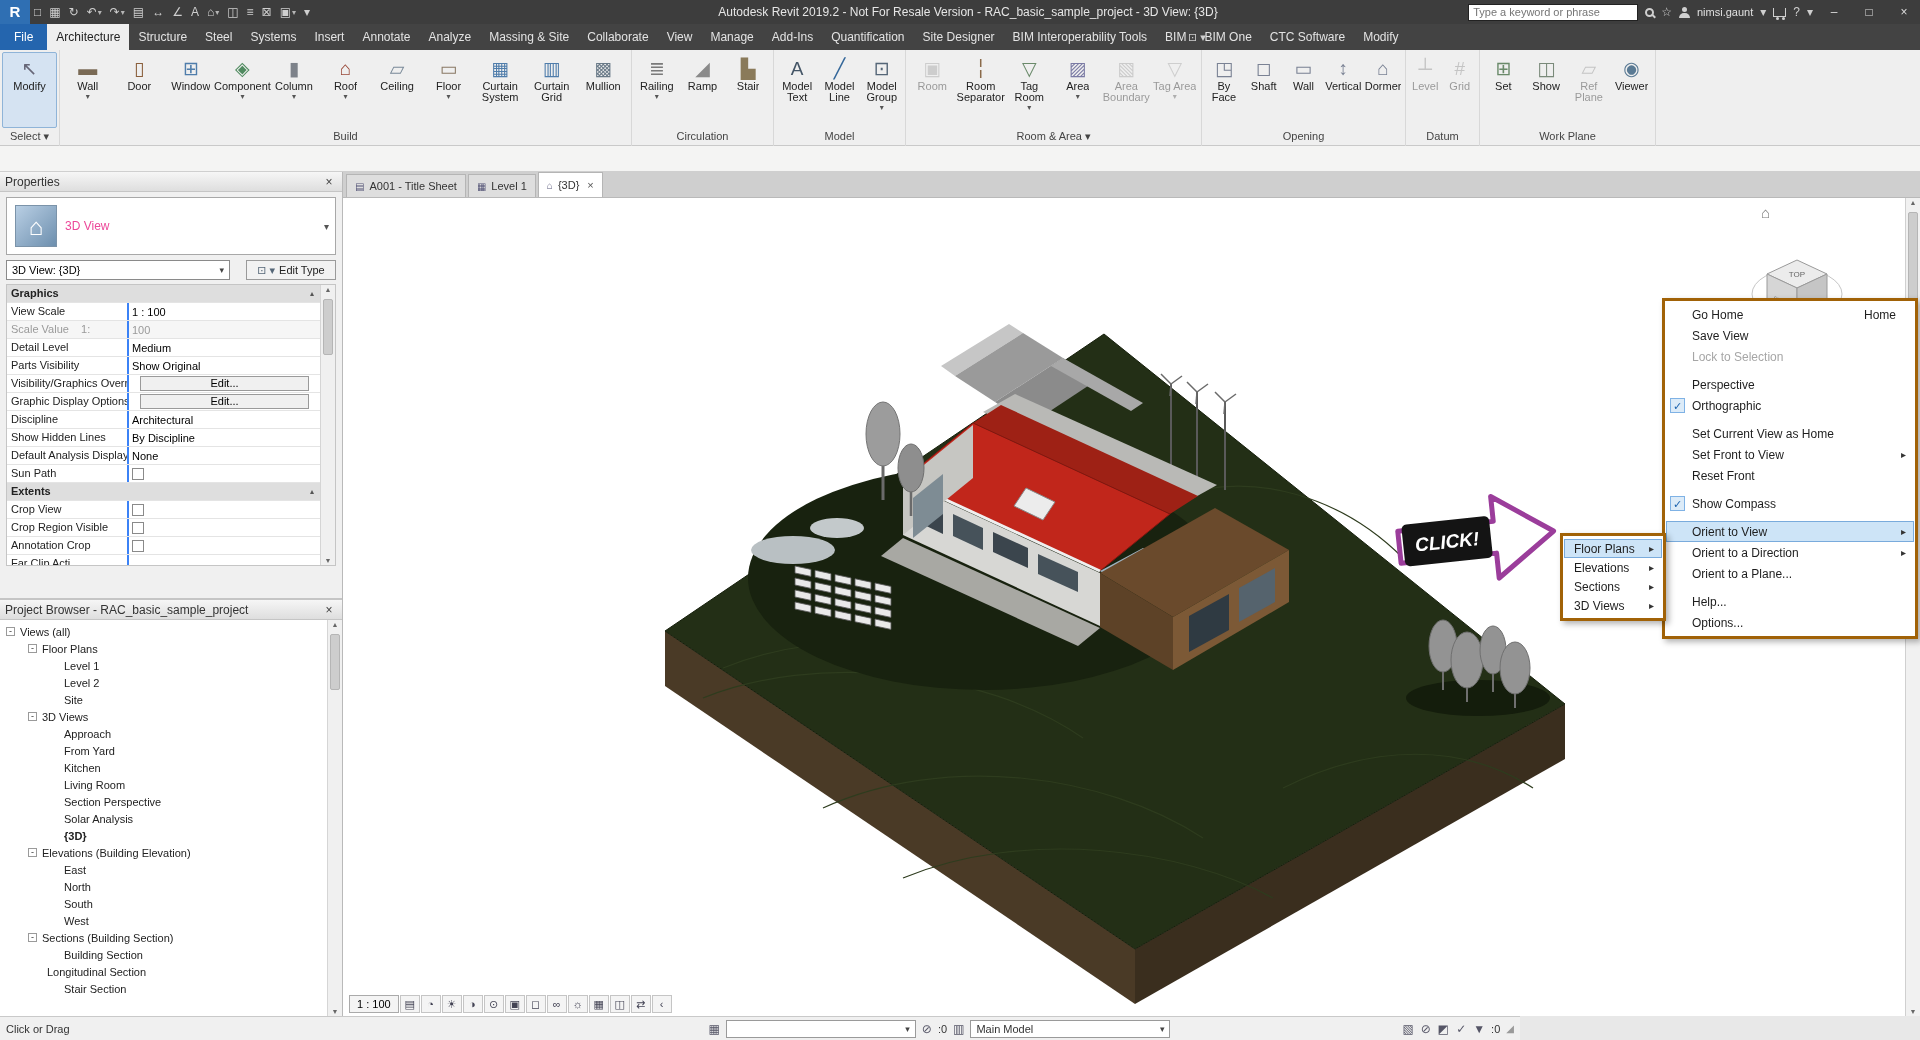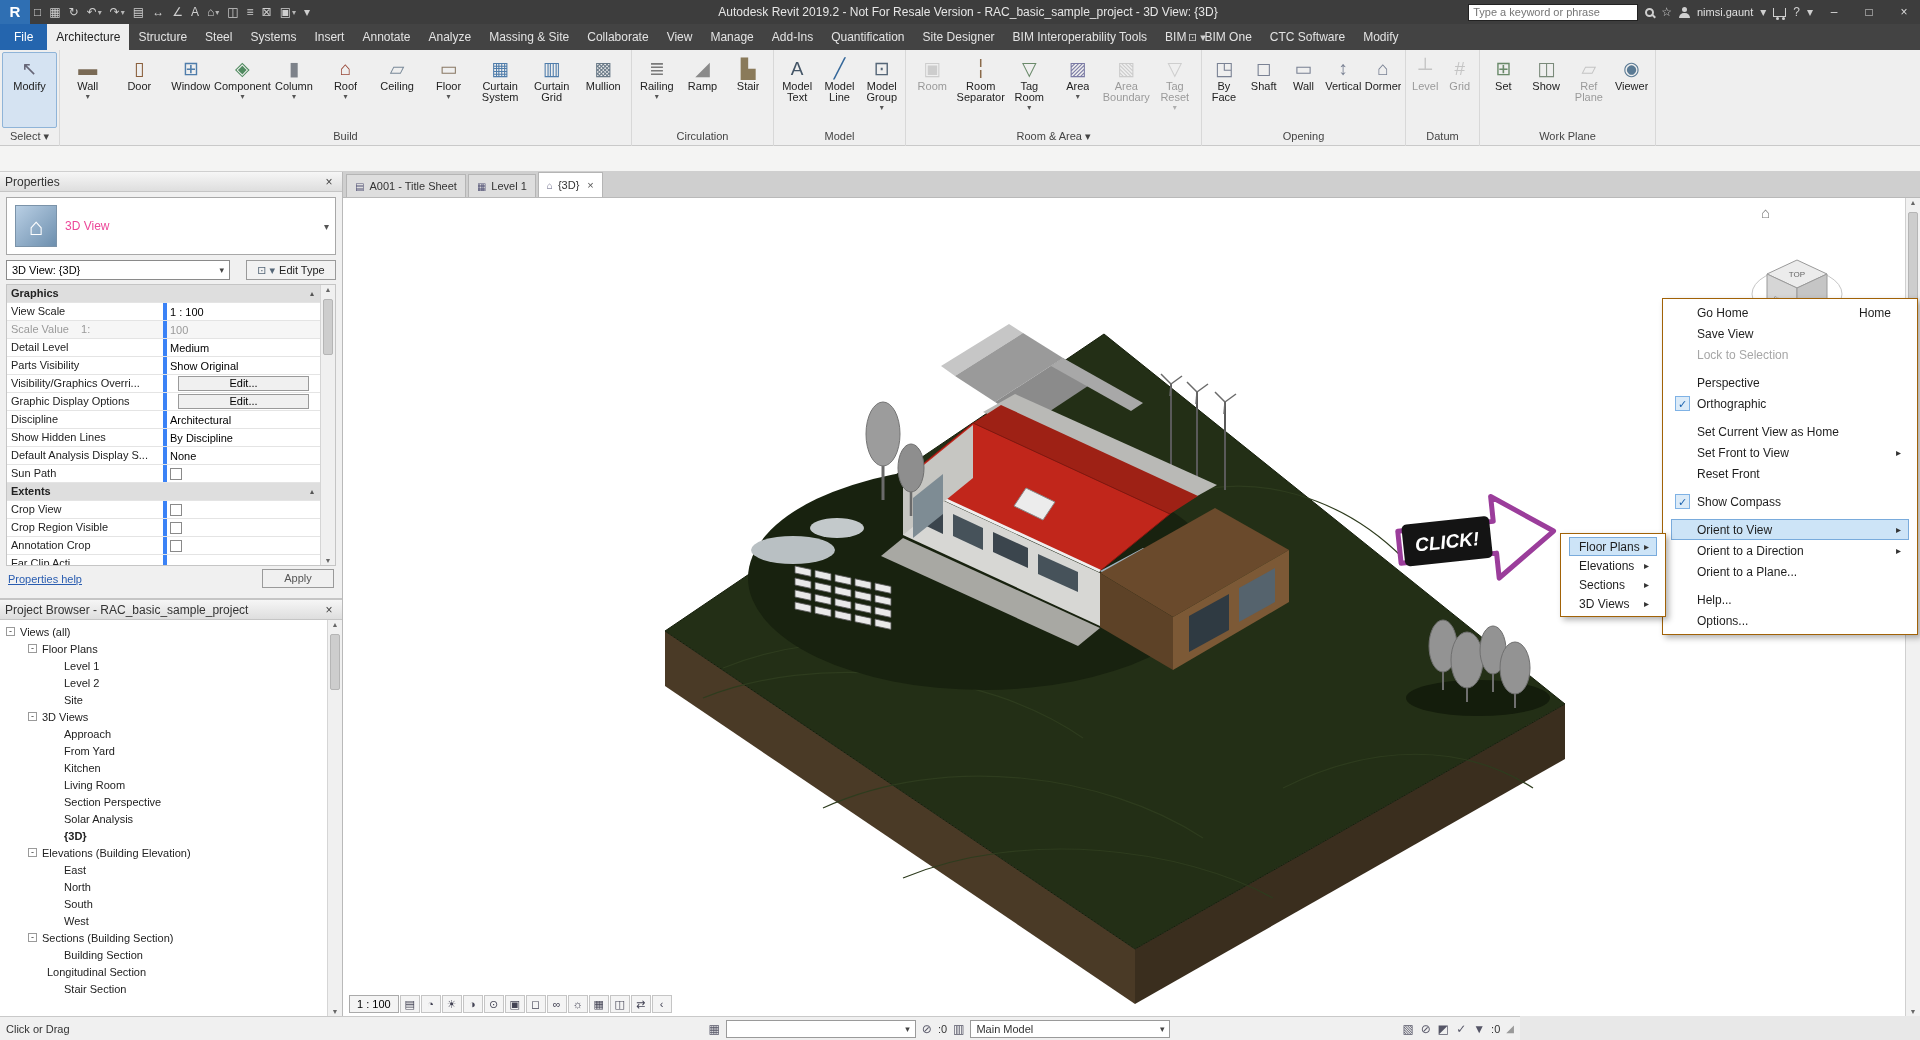--- a/index.html
+++ b/index.html
@@ -84,21 +84,21 @@
   .selcombo { flex:1; height:20px; border:1px solid #8a8a8a; background:#fff; display:flex;
     align-items:center; padding:0 5px; font-size:11px; }
   .selcombo .cdd { margin-left:auto; font-size:9px; color:#444; }
   .edittype { width:90px; height:20px; border:1px solid #9a9a9a; background:#f2f2f2; display:flex;
     align-items:center; justify-content:center; gap:4px; font-size:11px; color:#222; }
   .edittype .eticon { font-size:11px; color:#567; }
   .pg-wrap { margin:0 6px; border:1px solid #c5c5c5; background:#fff; display:flex; height:282px; }
   .pg-grid { flex:1; overflow:hidden; }
   .pg-row { display:flex; height:18px; border-bottom:1px solid #e4e4e4; background:#fff; font-size:11px;
     align-items:center; }
-  .pg-label { width:160px; border-right:4px solid #3b82f6; padding:0 4px; overflow:hidden;
+  .pg-label { width:122px; border-right:2px solid #3b82f6; padding:0 4px; overflow:hidden;
     white-space:pre; color:#222; height:100%; line-height:17px; }
   .pg-val { flex:1; padding:0 3px; display:flex; align-items:center; height:100%; }
   .pg-text { overflow:hidden; white-space:nowrap; }
   .pg-btn { display:none; flex:1; border:1px solid #9a9a9a; background:#f0f0f0; text-align:center;
     line-height:13px; margin:0 8px; font-size:11px; }
   .has-btn .pg-btn { display:block; }
   .pg-chk { display:none; width:12px; height:12px; border:1px solid #8a8a8a; background:#fff; }
   .has-chk .pg-chk { display:inline-block; }
   .pg-row.is-group { background:#dedede; font-weight:bold; }
   .is-group .pg-label { width:auto; flex:1; border-right:none; }
@@ -144,22 +144,22 @@
   .canvas-scroll .thumb { position:absolute; left:2px; right:2px; top:14px; height:90px; background:#cdcdcd;
     border:1px solid #b5b5b5; border-radius:2px; }
   .vcb { position:absolute; left:6px; bottom:3px; display:flex; align-items:center; gap:1px; z-index:6;
     background:rgba(255,255,255,.9); }
   .vcb-scale { border:1px solid #aaa; background:#f4f4f4; font-size:11px; padding:1px 7px; height:18px;
     line-height:15px; }
   .vcb-ic { width:20px; height:18px; border:1px solid #c5c5c5; background:#f4f4f4; font-size:11px;
     text-align:center; line-height:16px; color:#445; }
 
   
-  .ctx { position:absolute; background:#fff; border:1px solid #a16207; box-shadow:3px 3px 6px rgba(0,0,0,.3);
-    padding:3px 8px; z-index:60; font-size:12px; }
+  .ctx { position:absolute; background:#fff; border:3px solid #a16207; box-shadow:3px 3px 6px rgba(0,0,0,.3);
+    padding:3px 1px; z-index:60; font-size:12px; }
   .ctx-main { left:1662px; top:298px; width:256px; }
   .ctx-sub { left:1560px; top:533px; width:106px; }
   .cm-row { display:flex; align-items:center; height:21px; padding:0 8px 0 4px; color:#1e1e1e; }
   .ctx-sub .cm-row { height:19px; }
   .cm-check { width:15px; height:15px; margin-right:7px; visibility:hidden; border:1px solid #7fb2e5;
     background:#dcebf8; color:#1a62ae; font-size:11px; line-height:14px; text-align:center; flex:none; }
   .ctx-sub .cm-check { width:4px; border:none; background:none; margin-right:2px; }
   .is-checked .cm-check { visibility:visible; }
   .cm-label { flex:1; white-space:nowrap; }
   .cm-shortcut { margin-left:14px; }
@@ -478,21 +478,21 @@
         </div>
 
         <div class="bigbtn is-dis">
           <span class="bicon" style="color: rgb(154, 154, 164);">▧</span>
           <span class="blbl">Area Boundary</span>
 
         </div>
 
         <div class="bigbtn is-dis">
           <span class="bicon" style="color: rgb(154, 164, 154);">▽</span>
-          <span class="blbl">Tag Reset</span>
+          <span class="blbl">Tag Area</span>
           <span class="bdd show">▾</span>
         </div>
       </div>
     <div class="rp-label">Room &amp; Area ▾</div>
   </div>
 
   <div class="rpanel pw-open">
     <div class="rp-body">
 
         <div class="bigbtn">
@@ -746,24 +746,20 @@
 
             </span>
 
           </div>
         </div>
       <div class="vscroll">
         <div class="sar up">▲</div>
         <div class="thumb"></div>
         <div class="sar dn">▼</div>
       </div>
-    </div>
-    <div class="props-footer">
-      <span class="help-link">Properties help</span>
-      <span class="applybtn">Apply</span>
     </div>
   </div>
 
   <div class="browser">
     <div class="panel-hdr">
       <span>Project Browser - RAC_basic_sample_project</span>
       <span class="hdr-x">×</span>
     </div>
     <div class="tree-wrap">
       <div class="tree">

